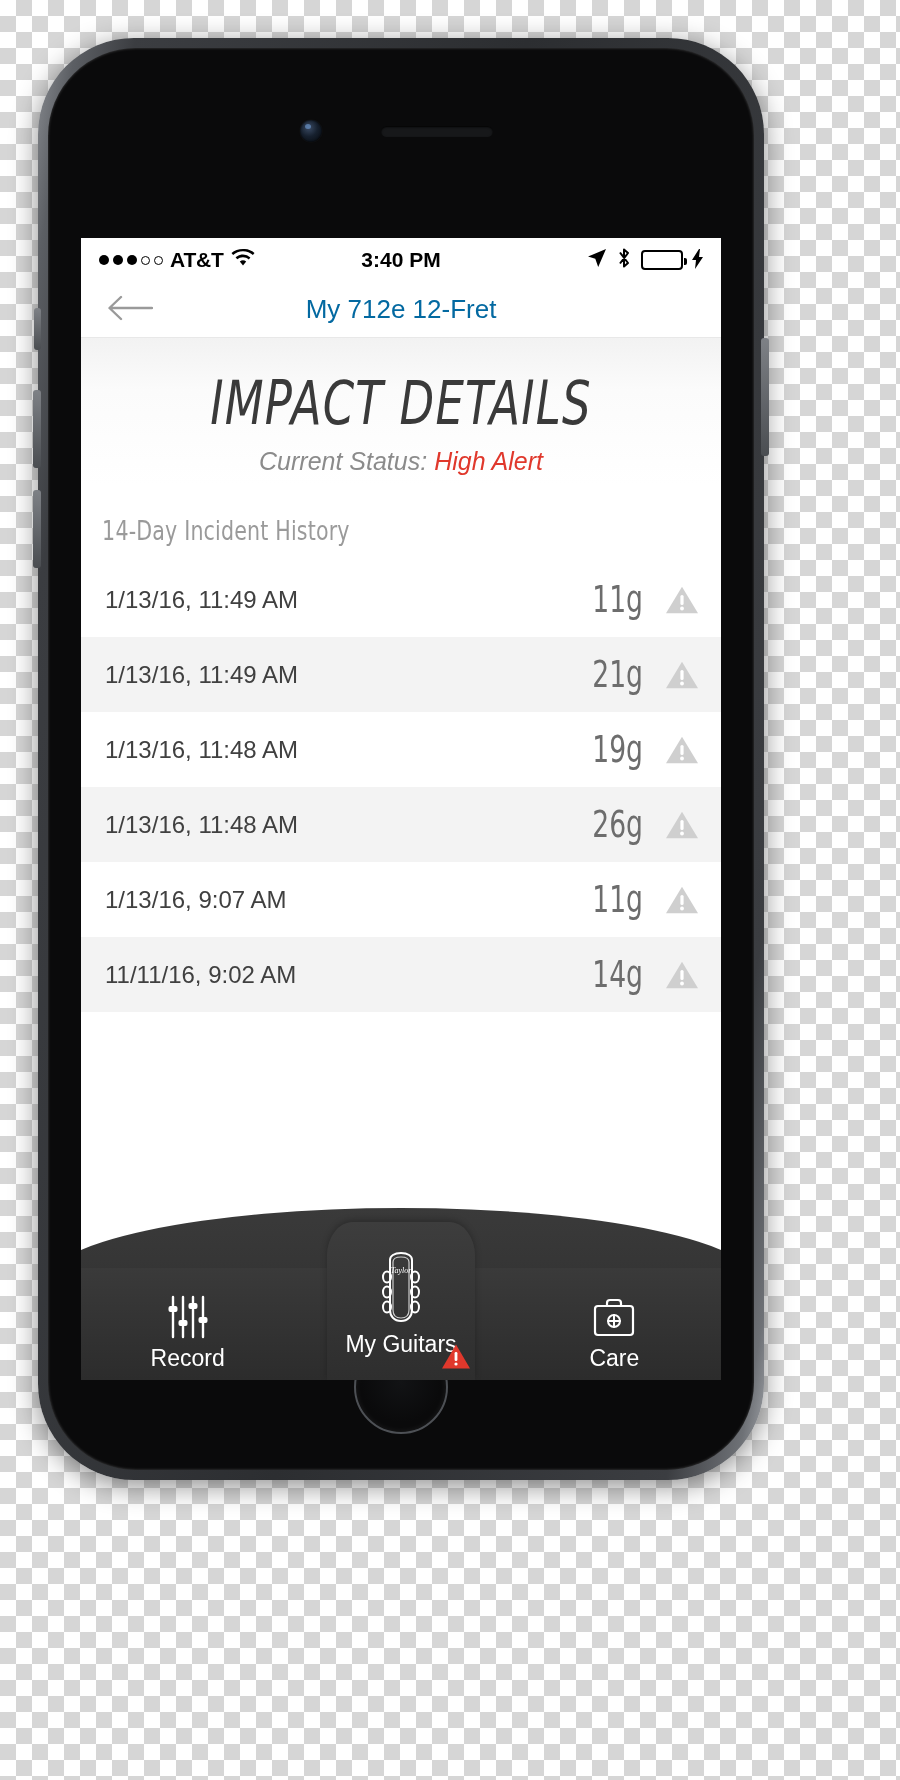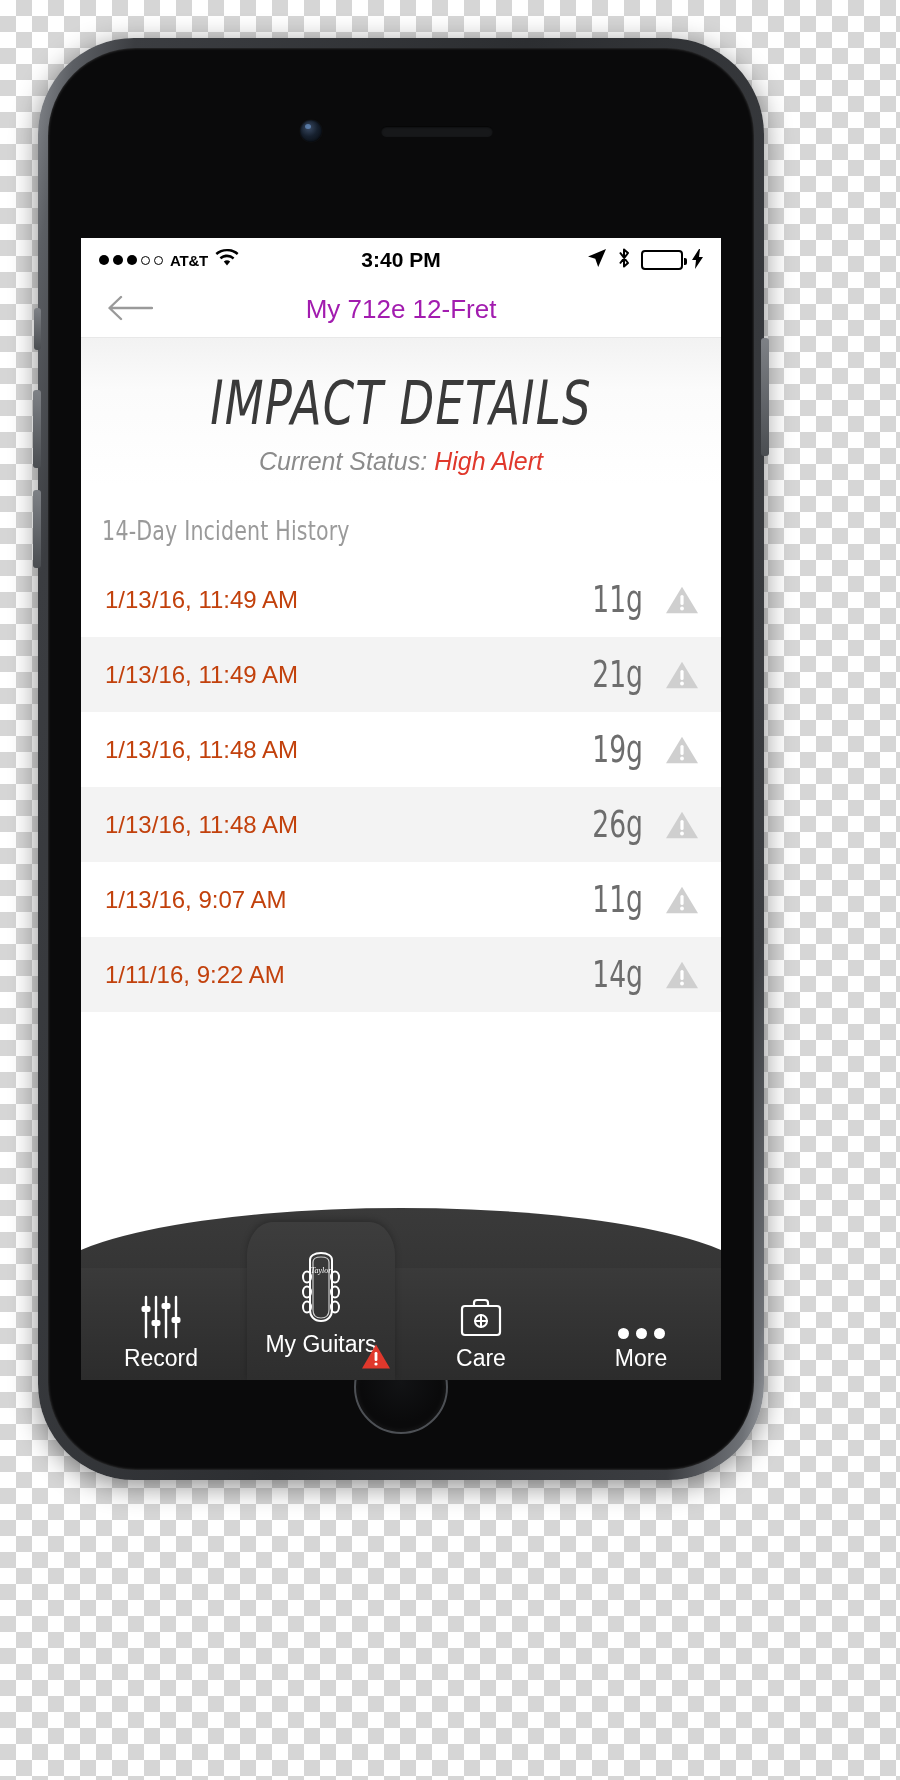--- a/index.html
+++ b/index.html
@@ -85,21 +85,21 @@
   
   .statusbar {
     height:44px; display:flex; align-items:center;
     padding: 0 18px; background:#fff; color:#000;
     font-size:21px; font-weight:bold;
   }
   .sb-left { display:flex; align-items:center; gap:7px; flex:1; }
   .dots { display:flex; align-items:center; gap:4px; }
   .dot { width:10px; height:10px; border-radius:50%; background:#000; }
   .dot.hollow { background:transparent; border:1.6px solid #000; width:9px;height:9px;}
-  .carrier { font-size:15px; letter-spacing:-.2px; }
+  .carrier { font-size:21px; letter-spacing:-.2px; }
   .sb-center { font-size:21px; font-weight:bold; }
   .sb-right { flex:1; display:flex; align-items:center; justify-content:flex-end; gap:9px; }
   .battery {
     width:42px; height:20px; border:2px solid #000; border-radius:4px;
     position:relative; padding:2px;
   }
   .battery::after{
     content:""; position:absolute; right:-6px; top:6px; width:3px; height:7px;
     background:#000; border-radius:0 2px 2px 0;
   }
@@ -107,21 +107,21 @@
   .bolt { font-size:19px; line-height:1; }
 
   
   .navbar {
     height:56px; display:flex; align-items:center;
     background:#fff; position:relative;
     border-bottom:1px solid #e8e8e8;
   }
   .back-arrow { position:absolute; left:26px; top:50%; transform:translateY(-50%); }
   .nav-title {
-    width:100%; text-align:center; color:#a21caf;
+    width:100%; text-align:center; color:#0369a1;
     font-size:26px; font-weight:400;
   }
 
   
   .hero {
     background: linear-gradient(180deg,#f2f2f2 0%, #fbfbfb 35%, #ffffff 100%);
     padding: 34px 0 10px;
     text-align:center;
     font-style:italic;
   }
@@ -144,21 +144,21 @@
   }
 
   
   .list { background:#fff; }
   .row {
     height:75px; display:flex; align-items:center;
     padding: 0 22px 0 24px;
     background:#ffffff;
   }
   .row.alt { background:#f3f3f3; }
-  .row-date { flex:1; font-size:24px; color:#c2410c; font-weight:400; }
+  .row-date { flex:1; font-size:24px; color:#404040; font-weight:400; }
   .row-value {
     font-family:"Liberation Sans Narrow","DejaVu Sans Condensed","Liberation Sans",sans-serif;
     font-size:37px; color:#6d6d6d; margin-right:22px;
     transform: scaleX(.8); transform-origin:right center;
     min-width:64px; text-align:right;
   }
   .row.high .row-date, .row.high .row-value { color:#e0382c; font-weight:bold; }
   .tri { width:34px; height:30px; flex-shrink:0; }
 
   
@@ -322,21 +322,21 @@
           <div class="row">
             <div class="row-date">1/13/16, 9:07 AM</div>
             <div class="row-value">11g</div>
             <span class="tri"><svg width="34" height="30" viewBox="0 0 34 30">
                 <path d="M17 1.8L33 28.2H1z" fill="#cfcfcf"></path>
                 <rect x="15.4" y="10" width="3.2" height="10" rx="1.5" fill="#fff"></rect>
                 <circle cx="17" cy="23.5" r="1.9" fill="#fff"></circle>
               </svg></span>
           </div>
           <div class="row alt">
-            <div class="row-date">1/11/16, 9:22 AM</div>
+            <div class="row-date">11/11/16, 9:02 AM</div>
             <div class="row-value">14g</div>
             <span class="tri"><svg width="34" height="30" viewBox="0 0 34 30">
                 <path d="M17 1.8L33 28.2H1z" fill="#cfcfcf"></path>
                 <rect x="15.4" y="10" width="3.2" height="10" rx="1.5" fill="#fff"></rect>
                 <circle cx="17" cy="23.5" r="1.9" fill="#fff"></circle>
               </svg></span>
           </div>
         </div>
 
       <div class="tabbar-wrap">
@@ -402,29 +402,19 @@
                 <circle cx="23" cy="24" r="6" fill="none" stroke="#fff" stroke-width="2"></circle>
                 <g stroke="#fff" stroke-width="2" stroke-linecap="round">
                   <line x1="23" y1="18" x2="23" y2="30"></line>
                   <line x1="17" y1="24" x2="29" y2="24"></line>
                 </g>
               </svg>
             </span>
             <span class="tab-label">Care</span>
           </div>
 
-          <div class="tab">
-            <span class="tab-icon">
-              <span class="dots-icon">
-                  <span></span>
-                  <span></span>
-                  <span></span>
-                </span>
-            </span>
-            <span class="tab-label">More</span>
-          </div>
 
         </div>
       </div>
 
     </div>
   </div>
 </div>
 
 </body></html>

